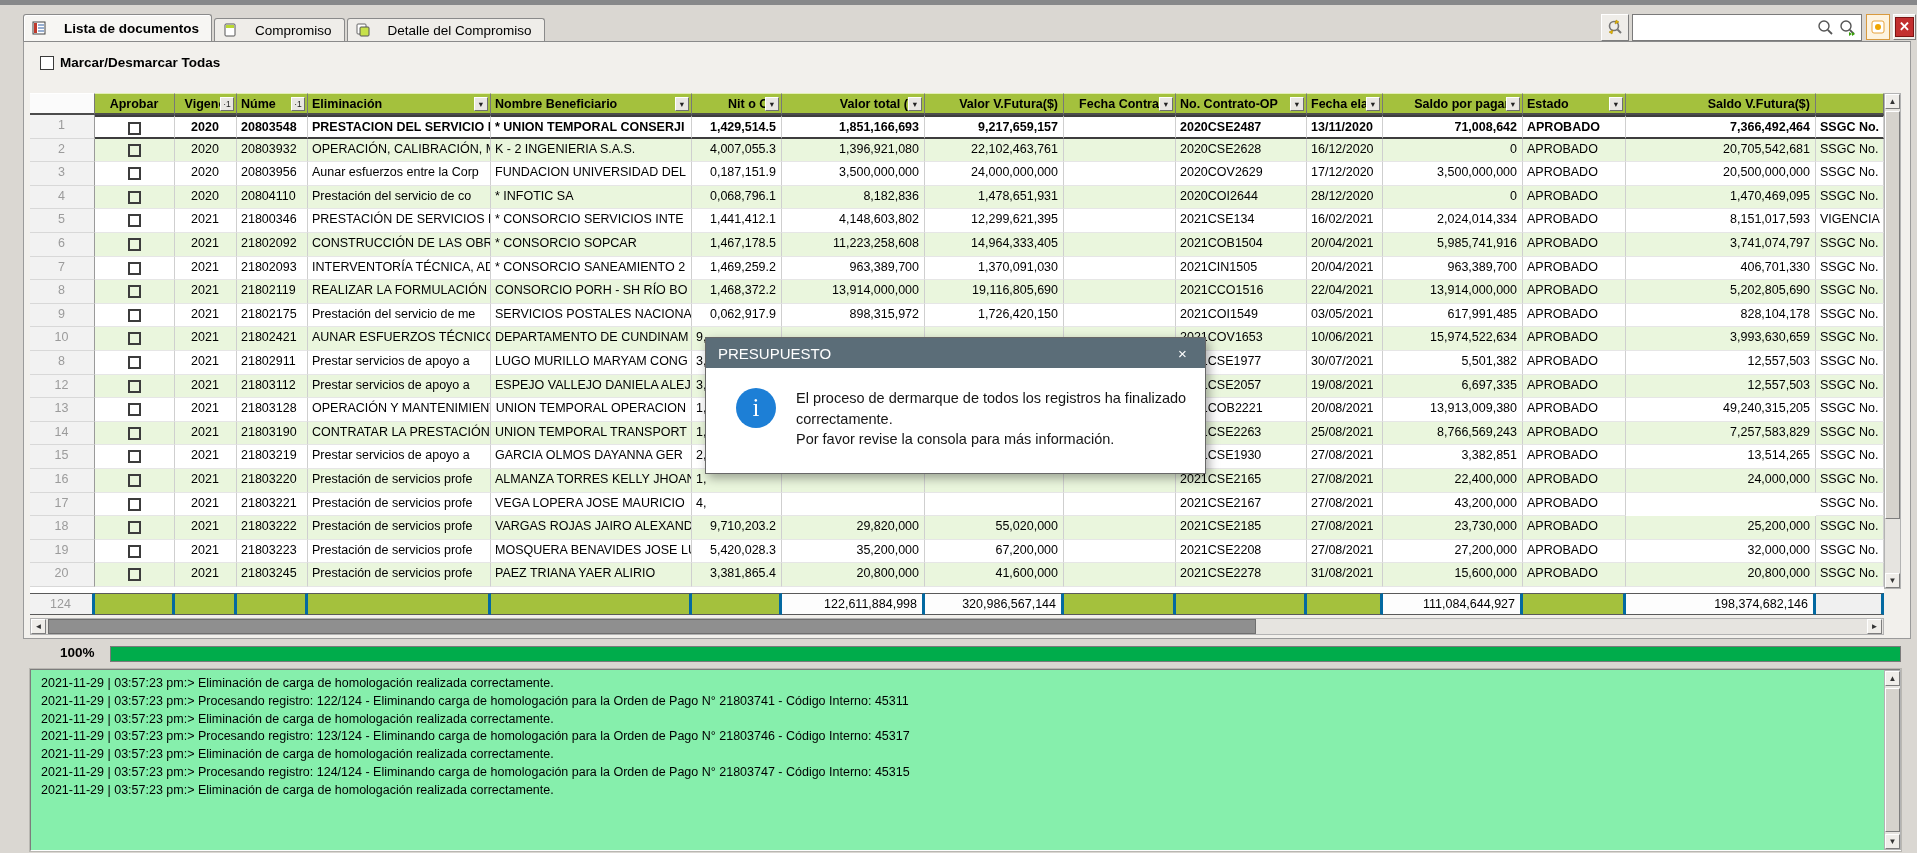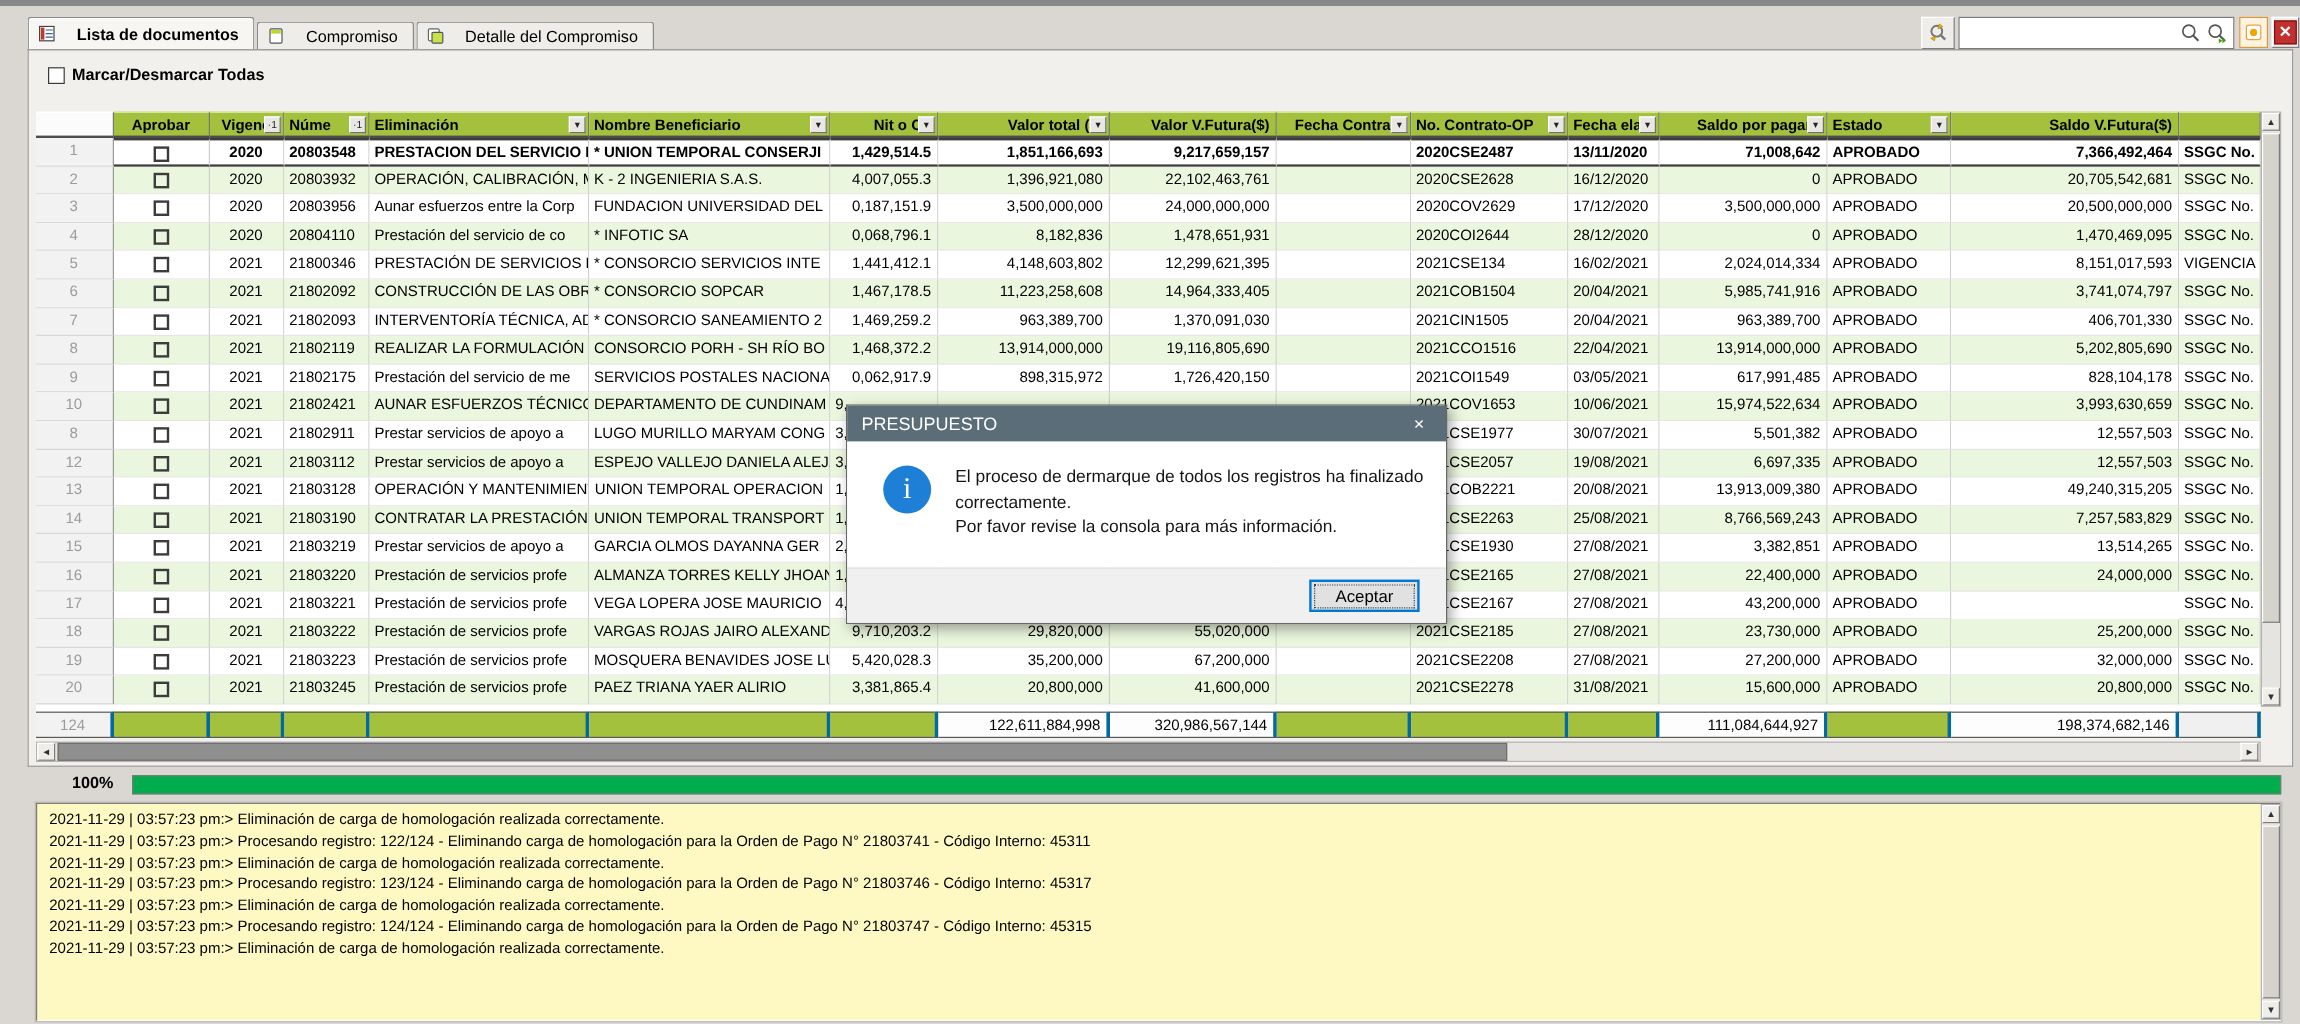--- a/index.html
+++ b/index.html
@@ -68,21 +68,21 @@
   .sbtn{width:15px;height:15px;background:#efede9;border:1px solid;border-color:#fff #7d7d7d #7d7d7d #fff;
     font-size:8px;line-height:13px;text-align:center;color:#333;position:absolute;left:0;}
   .sthumb{position:absolute;left:0;width:15px;background:#d6d3cd;border:1px solid;border-color:#fff #7d7d7d #7d7d7d #fff;}
   .hscroll{position:absolute;left:30px;top:613px;width:1854px;height:17px;background:#e6e4e0;border:1px solid #b3b3b3;}
   .hthumb{position:absolute;top:0;height:15px;background:#8f8f8f;border:1px solid #6f6f6f;}
   
   .prog-label{position:absolute;left:60px;top:640px;font-weight:bold;font-size:13.5px;}
   .prog-bar{position:absolute;left:110px;top:641px;width:1791px;height:16px;border:1px solid #7a7a7a;
     background:var(--progress_green,#00ac4b);}
   
-  .console{position:absolute;left:30px;top:664px;width:1871px;height:182px;background:#fef9c3;
+  .console{position:absolute;left:30px;top:664px;width:1871px;height:182px;background:#86efac;
     border:1px solid;border-color:#7c7c7c #fdfdfd #fdfdfd #7c7c7c;outline:1px solid #b9b7b2;
     padding:5px 24px 0 10px;overflow:hidden;}
   .cline{font-size:12.5px;line-height:17.8px;white-space:nowrap;}
   
   .dlg{position:absolute;left:705px;top:332px;width:501px;z-index:40;border:1px solid #686868;
     box-shadow:3px 4px 10px rgba(0,0,0,.35);}
   .dlg-title{height:30px;background:var(--dialog_title,#5b6d78);color:#fff;display:flex;
     align-items:center;justify-content:space-between;padding:0 0 0 12px;font-size:15px;}
   .dlg-x{width:45px;height:30px;display:flex;align-items:center;justify-content:center;
     font-size:15px;color:#fff;cursor:default;}
@@ -649,20 +649,15 @@
       <span>PRESUPUESTO</span>
       <span class="dlg-x">×</span>
     </div>
     <div class="dlg-body">
       <div class="info-i">i</div>
       <div class="dlg-text">
         <div>El proceso de dermarque de todos los registros ha finalizado correctamente.</div>
         <div>Por favor revise la consola para más información.</div>
       </div>
     </div>
-    <div class="dlg-footer">
-      <button class="btn-aceptar">
-        <span>Aceptar</span>
-      </button>
-    </div>
   </div>
 
 </div>
 
 </body></html>

